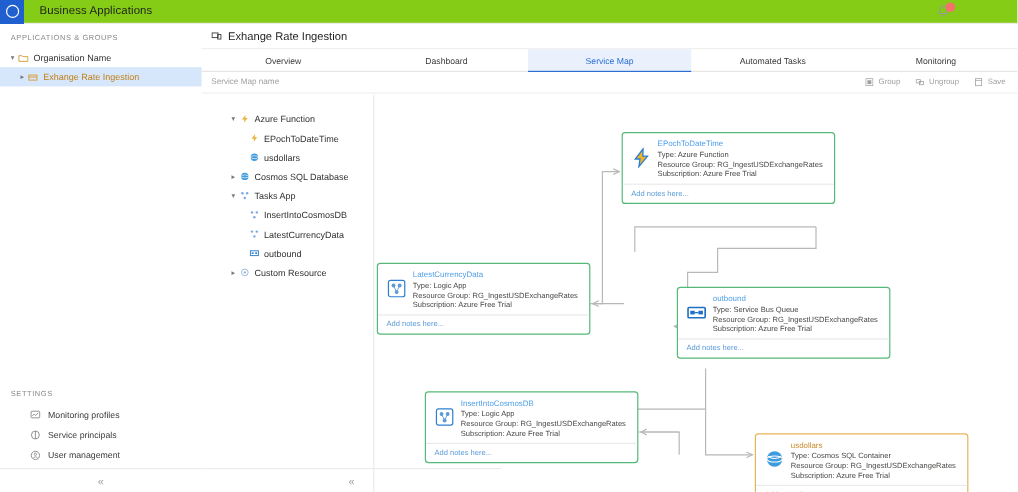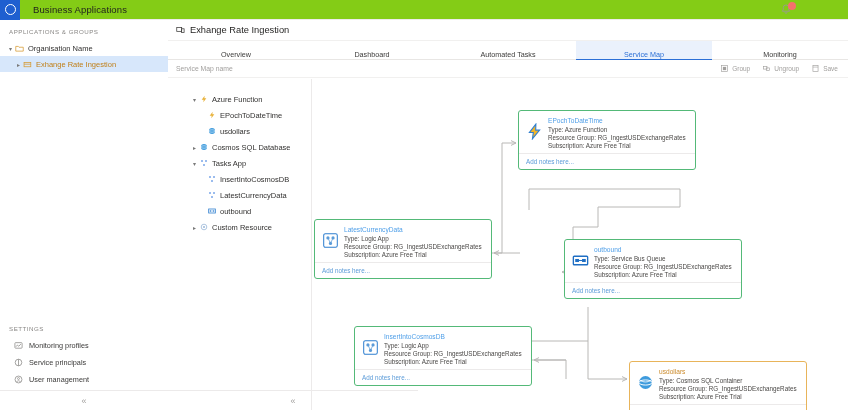--- a/index.html
+++ b/index.html
@@ -60,21 +60,21 @@
   }
   .mini-icon {
     width: 9px; height: 9px; flex: 0 0 auto; margin-right: 4px;
     display: flex; align-items: center; justify-content: center;
   }
   .tree-label { white-space: nowrap; }
 
   .settings-block { position: absolute; left: 0; bottom: 22px; width: 168px; }
   .settings-row {
     display: flex; align-items: center; height: 17px;
-    font-size: 7.3px; color: #3b3a39; padding-left: 14px;
+    font-size: 7.3px; color: #3b3a39; padding-left: 25px;
   }
   .settings-row .mini-icon { margin-right: 6px; color:#8a8886; }
 
   .collapse-bar {
     position: absolute; left: 0; bottom: 0; width: 168px; height: 20px;
     border-top: 1px solid #eceaea;
     display: flex; align-items: center; justify-content: center;
   }
   .collapse-bar2 {
     position: absolute; left: 168px; bottom: 0; width: 250px; height: 20px;
@@ -92,21 +92,21 @@
     height: 21px; display: flex; align-items: center; padding-left: 8px;
     border-bottom: 1px solid #f1f0ef;
   }
   .page-head .mini-icon { margin-right: 5px; }
   .page-title { font-size: 9.3px; color: #201f1e; }
 
   .tabs {
     height: 19px; display: flex; border-bottom: 1px solid #e8e6e4;
   }
   .tab {
-    flex: 1 1 0; display: flex; align-items: flex-end; justify-content: center;
+    flex: 1 1 0; display: flex; align-items: center; justify-content: center;
     font-size: 7.2px; color: #3b3a39; cursor: pointer; position: relative;
   }
   .tab.active { background: #eaf1fc; color: #2b6fd6; }
   .tab.active:after {
     content: ""; position: absolute; left: 0; right: 0; bottom: -1px;
     height: 1.5px; background: #2b6fd6;
   }
 
   .toolbar {
     height: 18px; display: flex; align-items: center;
@@ -244,25 +244,25 @@
       <span class="page-title">Exhange Rate Ingestion</span>
     </div>
 
     <div class="tabs">
       <div class="tab">
         <span>Overview</span>
       </div>
       <div class="tab">
         <span>Dashboard</span>
       </div>
+      <div class="tab active">
+        <span>Service Map</span>
+      </div>
       <div class="tab">
         <span>Automated Tasks</span>
-      </div>
-      <div class="tab active">
-        <span>Service Map</span>
       </div>
       <div class="tab">
         <span>Monitoring</span>
       </div>
     </div>
 
     <div class="toolbar">
       <span class="smname">Service Map name</span>
       <div class="tool-actions">
         <div class="tool-btn">

